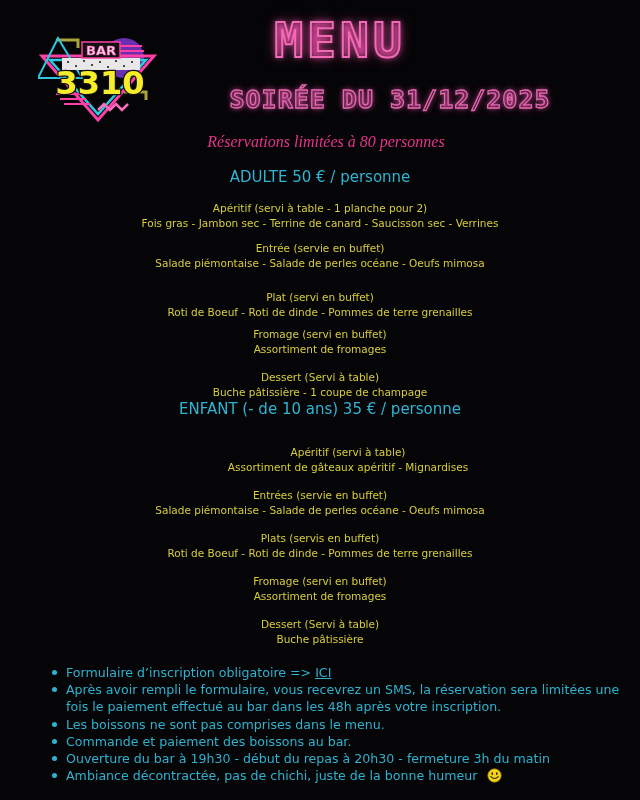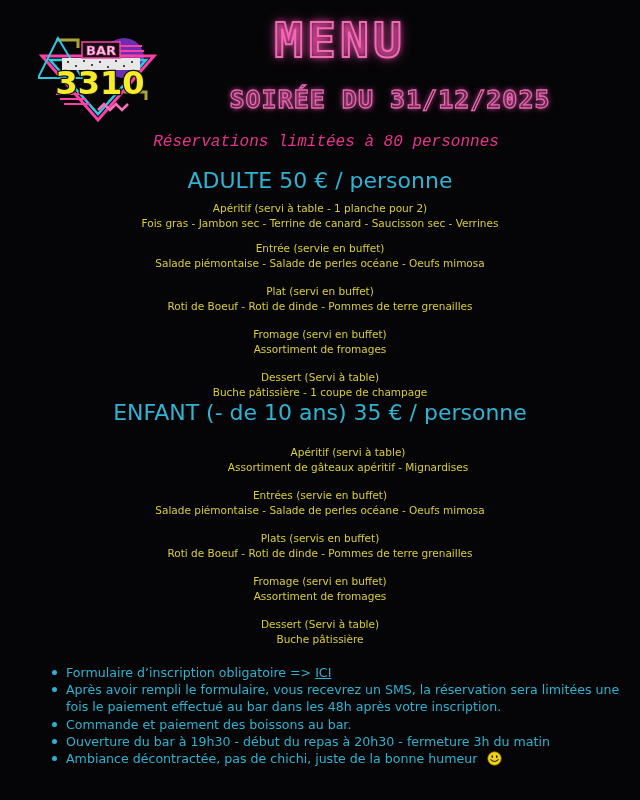--- a/index.html
+++ b/index.html
@@ -51,33 +51,33 @@
       -webkit-text-stroke: 1.3px #e46aae;
       text-shadow: 0 0 5px rgba(230,80,170,0.8), 0 0 10px rgba(230,80,170,0.4);
       padding-left: 70px;
     }
     .reservation-note {
       position: absolute;
       left: 0;
       width: 640px;
       top: 133px;
       text-align: center;
-      font-family: Liberation Mono, monospace;
+      font-family: Liberation Serif, serif;
       font-style: italic;
       font-size: 16px;
       color: #e8338c;
       padding-left: 12px;
       box-sizing: border-box;
     }
     .section-heading {
       position: absolute;
       left: 0;
       width: 640px;
       text-align: center;
-      font-size: 22px;
+      font-size: 15px;
       color: #2fb4d4;
     }
     .course {
       position: absolute;
       left: 0;
       width: 640px;
       text-align: center;
       font-size: 10.5px;
       line-height: 15px;
       color: #d8cd3a;
@@ -178,21 +178,21 @@
 <div class="section-heading" style="top:168px;">ADULTE 50 € / personne</div>
 
 <div class="course" style="top:201px;">
   <div>Apéritif (servi à table - 1 planche pour 2)</div>
   <div>Fois gras - Jambon sec - Terrine de canard - Saucisson sec - Verrines</div>
 </div>
 <div class="course" style="top:241px;">
   <div>Entrée (servie en buffet)</div>
   <div>Salade piémontaise - Salade de perles océane - Oeufs mimosa</div>
 </div>
-<div class="course" style="top:284px;text-align:center;">
+<div class="course" style="top:290px;text-align:center;">
   <div>Plat (servi en buffet)</div>
   <div>Roti de Boeuf - Roti de dinde - Pommes de terre grenailles</div>
 </div>
 <div class="course" style="top:327px;">
   <div>Fromage (servi en buffet)</div>
   <div>Assortiment de fromages</div>
 </div>
 <div class="course" style="top:370px;">
   <div>Dessert (Servi à table)</div>
   <div>Buche pâtissière - 1 coupe de champage</div>
@@ -220,20 +220,23 @@
   <div>Dessert (Servi à table)</div>
   <div>Buche pâtissière</div>
 </div>
 
 <ul class="info-list">
   <li>
     <span>Formulaire d’inscription obligatoire =&gt; </span><a class="info-link">ICI</a>
   </li>
   <li>
     <span>Après avoir rempli le formulaire, vous recevrez un  SMS, la réservation sera limitées une fois le paiement effectué au bar dans les 48h après votre inscription.</span>
+  </li>
+  <li>
+    <span>Les boissons ne sont pas comprises dans le menu.</span>
   </li>
   <li>
     <span>Commande et paiement des boissons au bar.</span>
   </li>
   <li>
     <span>Ouverture du bar à 19h30 - début du repas à 20h30 - fermeture 3h du matin</span>
   </li>
   <li>
     <span>Ambiance décontractée, pas de chichi, juste de la bonne humeur </span><svg class="smiley" viewBox="0 0 16 16">
       <circle cx="8" cy="8" r="7.2" fill="#f4d316" stroke="#8a7000" stroke-width="0.8"></circle>

